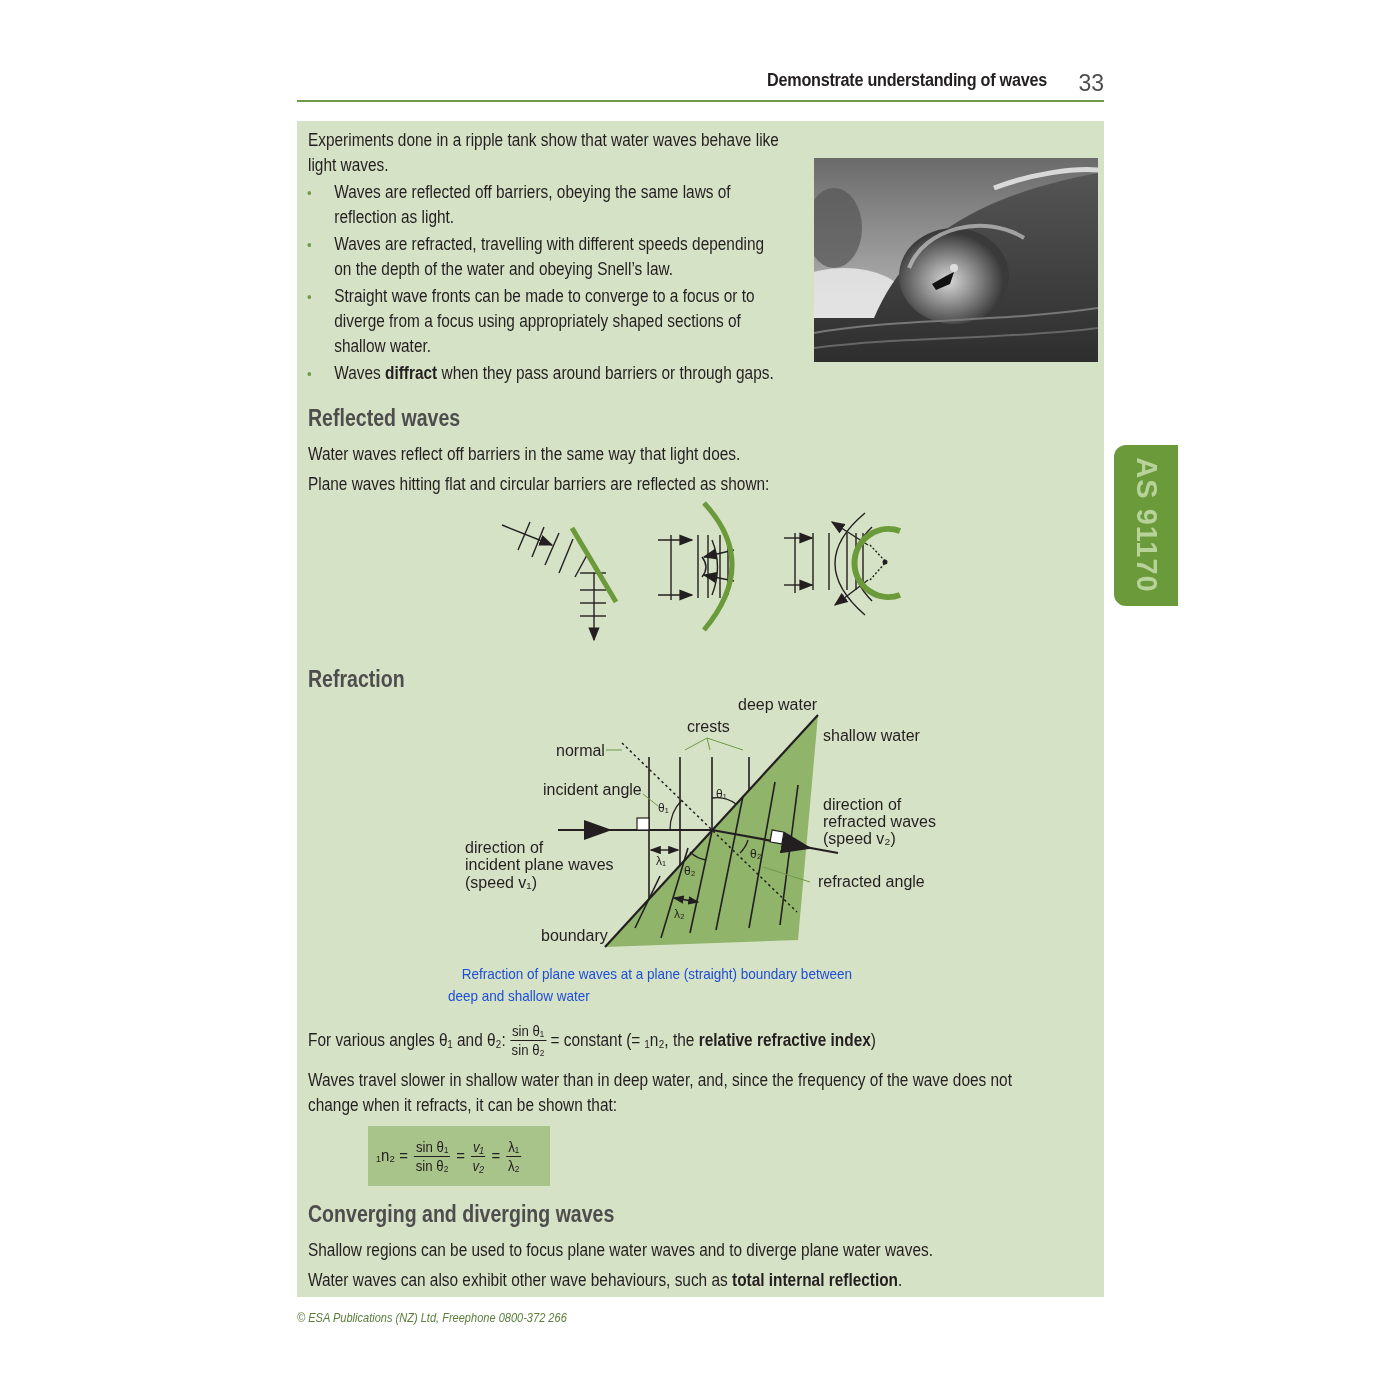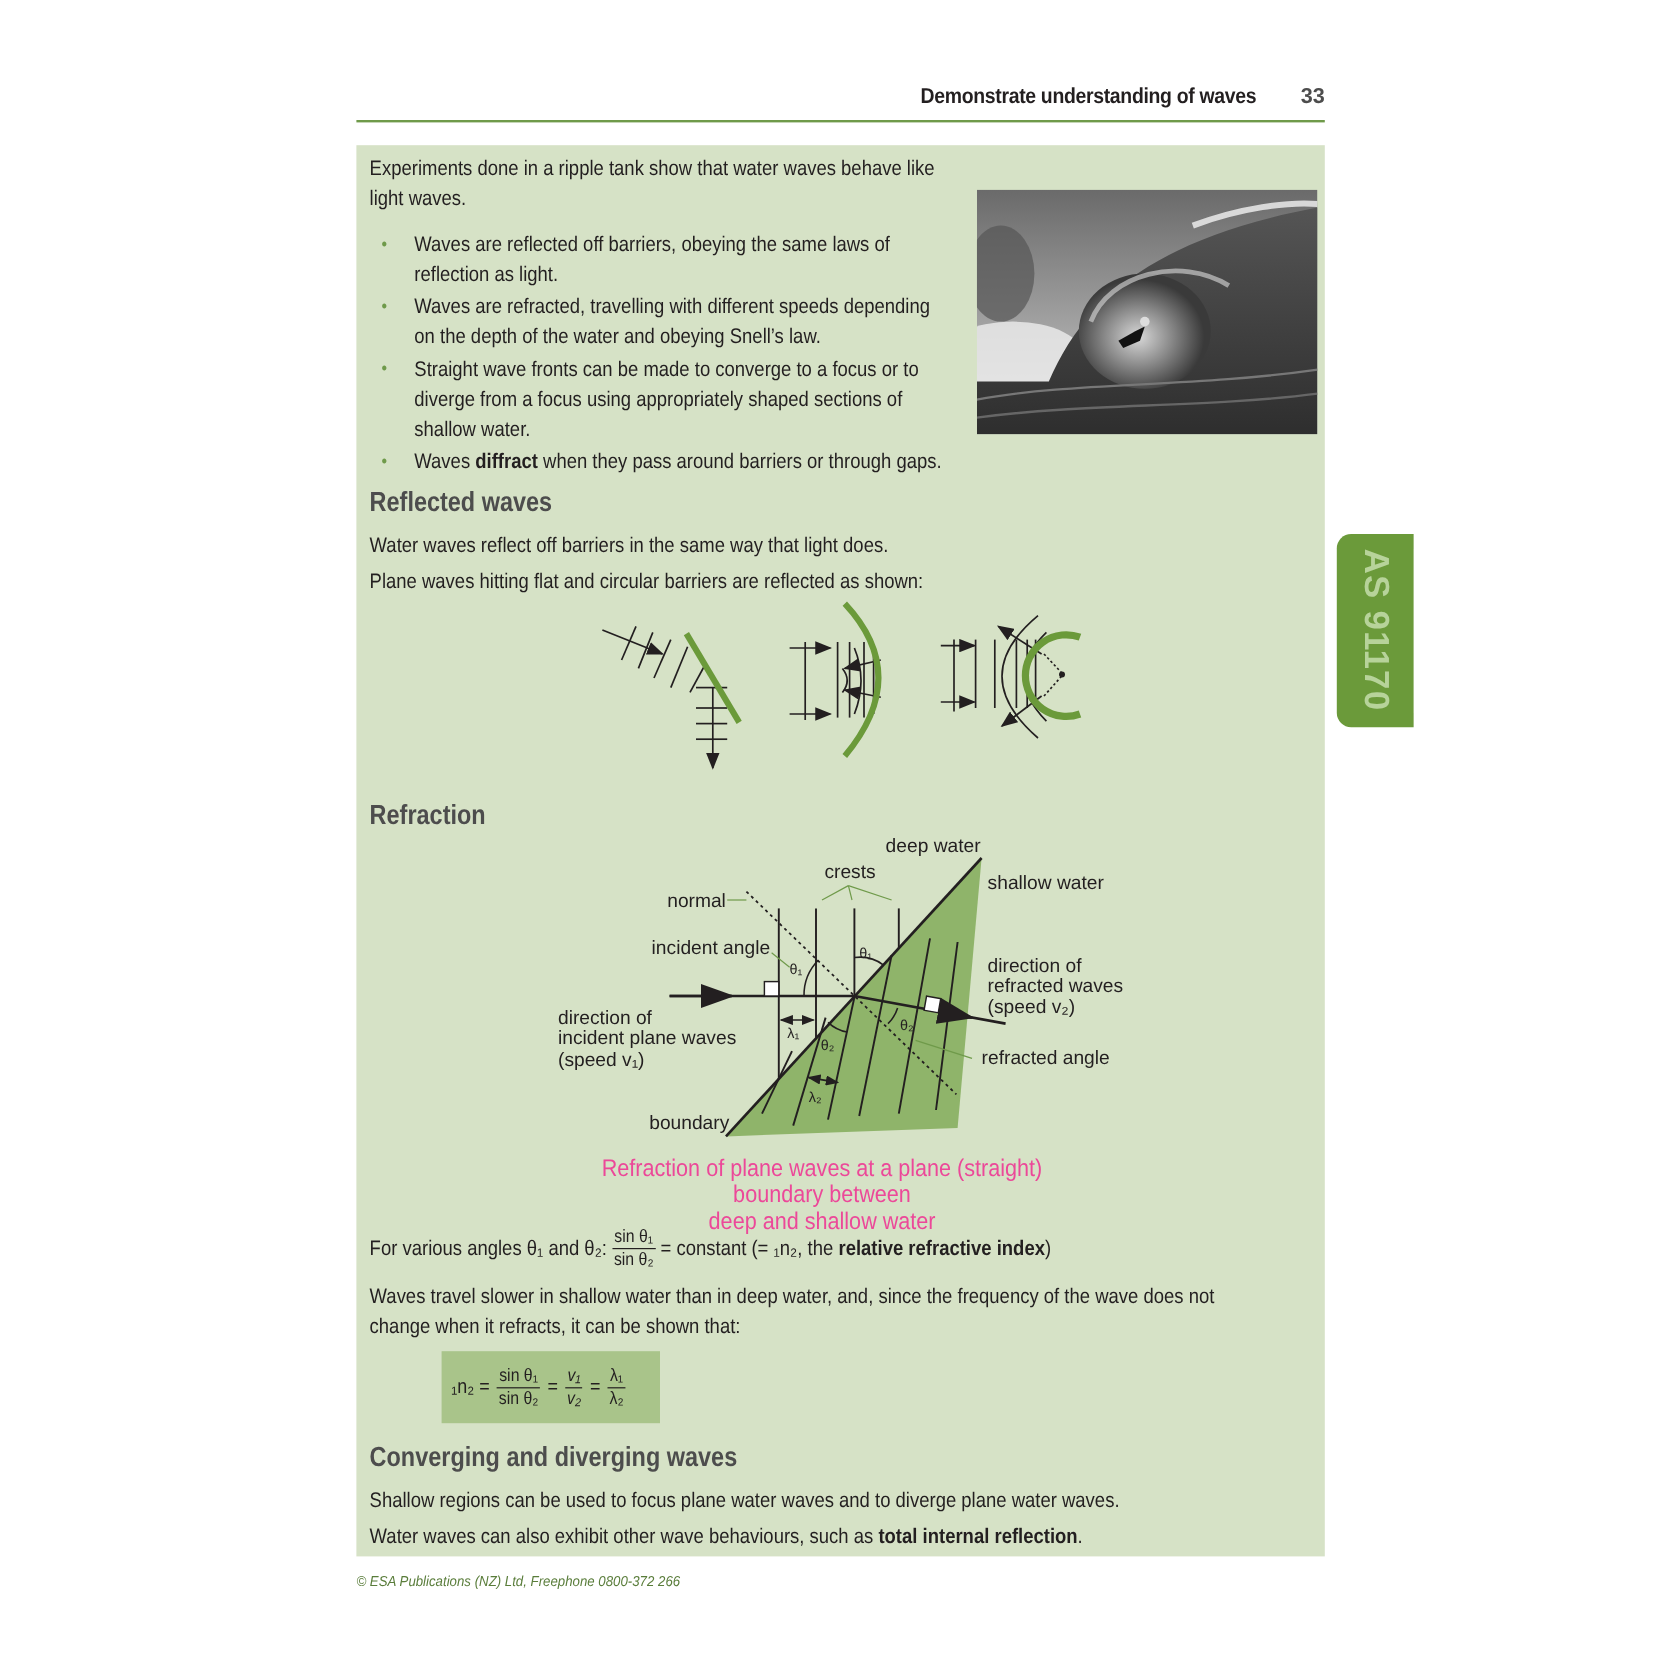--- a/index.html
+++ b/index.html
@@ -1,38 +1,38 @@
 <!DOCTYPE html>
 <html><head>
 <meta charset="utf-8">
 <style>
   html, body { margin:0; padding:0; background:#ffffff; }
   body { width:1400px; height:1400px; position:relative; overflow:hidden;
          font-family:"Liberation Sans", "DejaVu Sans", sans-serif; color:#231f20; }
   .header { position:absolute; left:297px; top:66px; width:807px; height:34px; }
   .header-title { position:absolute; right:57px; top:4px; font-size:18px; font-weight:bold; letter-spacing:-0.3px; transform:scaleX(0.9); transform-origin:right; }
-  .header-page { position:absolute; right:0; top:4px; font-size:18px; font-weight:bold; color:#4d4d4d; }
+  .header-page { position:absolute; right:0; top:4px; font-size:23px; font-weight:normal; color:#4d4d4d; }
   .header-rule { position:absolute; left:297px; top:100px; width:807px; height:2px; background:#6f9a4a; }
 
   .panel { position:absolute; left:297px; top:121px; width:807px; height:1176px; background:#d6e2c6; }
   .txt { position:absolute; font-size:17.5px; line-height:25px; color:#231f20; white-space:nowrap;
          transform:scaleX(0.88); transform-origin:left; }
-  .bullets { position:absolute; left:307px; top:180px; width:560px; margin:11px; padding:0; list-style:none; }
+  .bullets { position:absolute; left:307px; top:180px; width:560px; margin:0; padding:0; list-style:none; }
   .bullet { position:relative; padding-left:31px; font-size:17.5px; line-height:25px; margin-bottom:2px;
             transform:scaleX(0.88); transform-origin:left; white-space:nowrap; }
   .bullet::before { content:"•"; position:absolute; left:0; color:#6f9a4a; font-size:15px; }
   .h2 { position:absolute; font-size:23px; font-weight:bold; color:#4d4d4d; white-space:nowrap;
         transform:scaleX(0.85); transform-origin:left; }
   .photo { position:absolute; left:814px; top:158px; width:284px; height:204px; overflow:hidden; }
   .tab { position:absolute; left:1114px; top:445px; width:64px; height:161px; background:#6b9a3a;
          border-radius:12px 0 0 12px; }
   .tab-label { position:absolute; left:32px; top:80px; transform:translate(-50%,-50%) rotate(90deg);
                color:#b7d39a; font-size:29px; font-weight:bold; white-space:nowrap; letter-spacing:1px; }
-  .caption { position:absolute; left:440px; top:963px; width:490px; text-align:center; color:#ec4899;
-             font-size:20px; line-height:22px; }
+  .caption { position:absolute; left:440px; top:963px; width:490px; text-align:left; color:#1d4ed8;
+             font-size:15px; line-height:22px; }
   .caption span { display:inline-block; transform:scaleX(0.9); }
   .formula-box { position:absolute; left:368px; top:1126px; width:182px; height:60px; background:#a9c48a; }
   .footer { position:absolute; left:297px; top:1311px; font-size:12px; font-style:italic; color:#5a7d3b; white-space:nowrap; transform:scaleX(0.92); transform-origin:left; }
   .frac { display:inline-flex; flex-direction:column; align-items:center; vertical-align:middle; font-size:15px; line-height:18px; }
   .frac .num { border-bottom:1px solid #231f20; padding:0 2px; }
   b { font-weight:bold; }
   svg text { font-family:"Liberation Sans", sans-serif; }
 </style>
 </head>
 <body>

